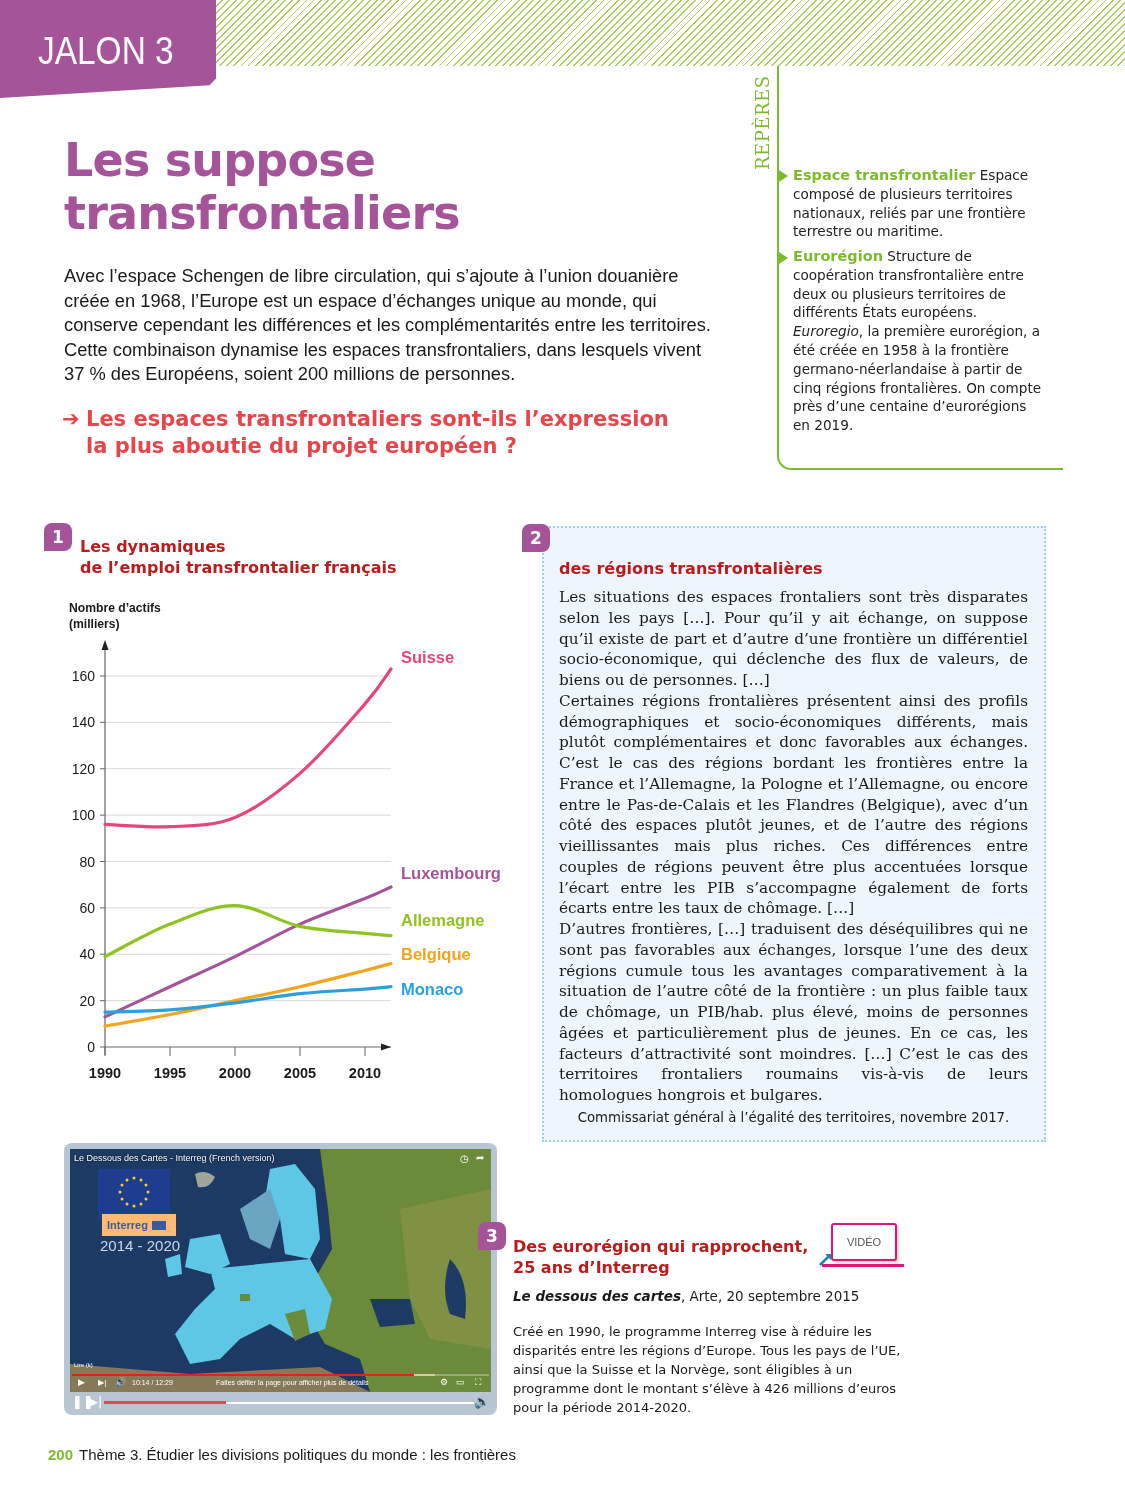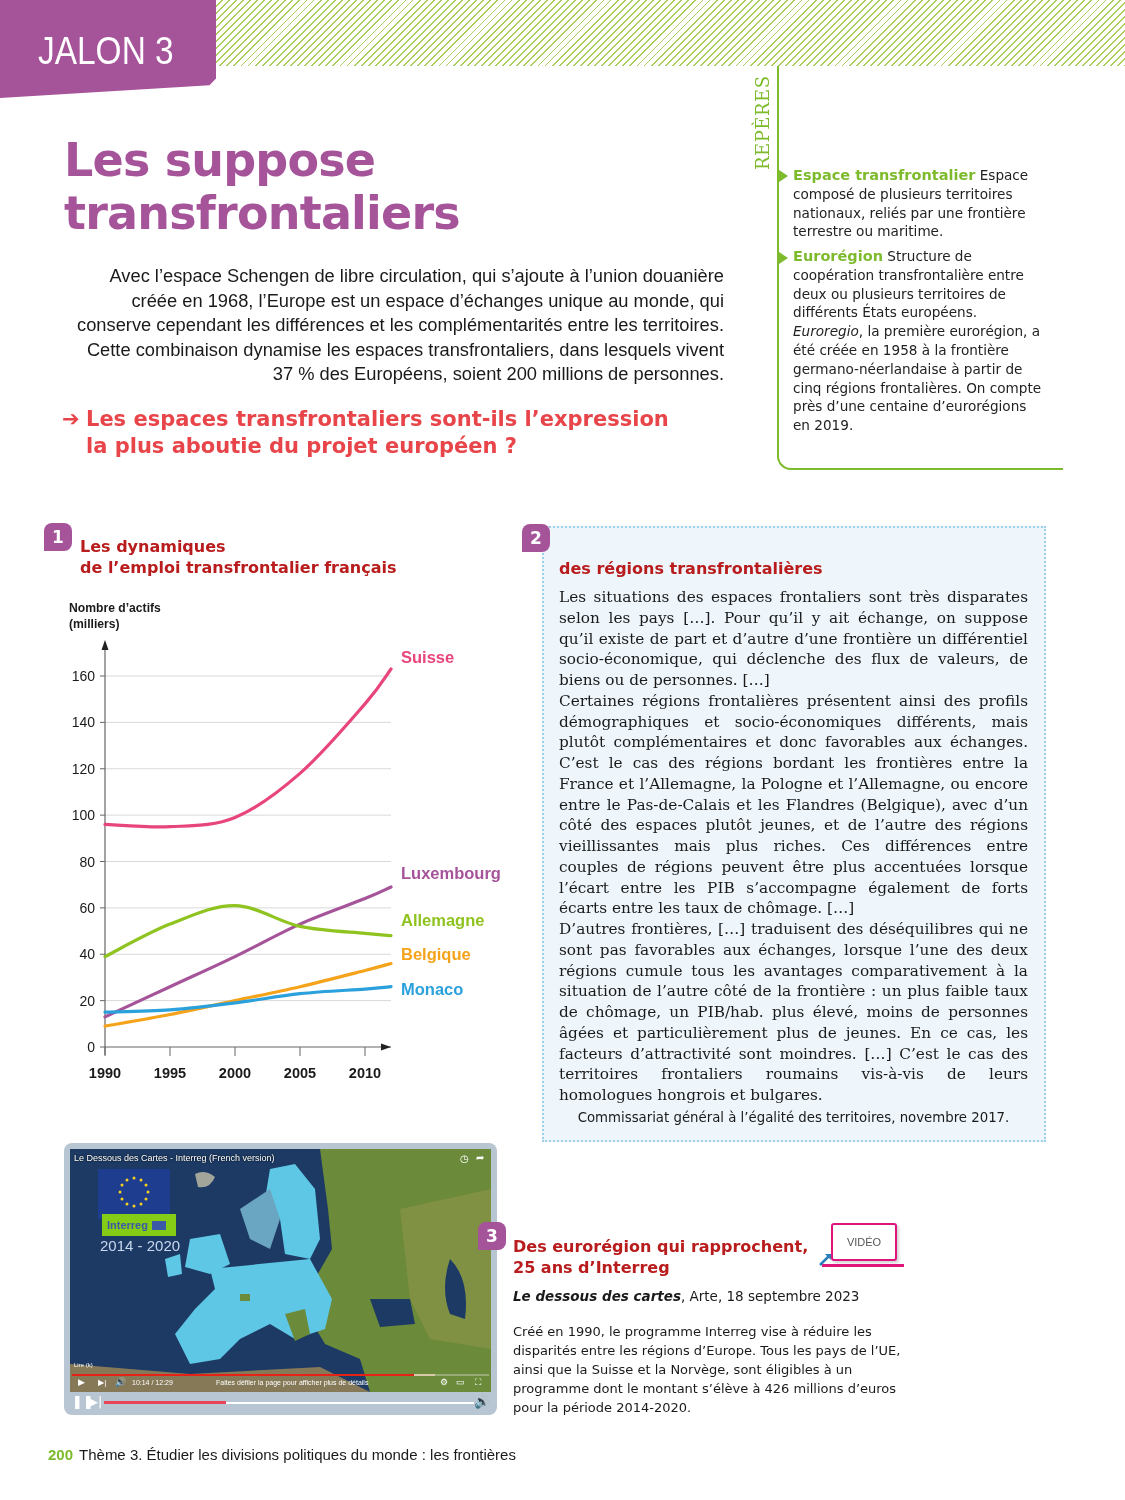--- a/index.html
+++ b/index.html
@@ -23,21 +23,21 @@
     letter-spacing: 0px; transform: scaleX(0.88); transform-origin: left;
   }
 
   .page-title {
     position: absolute; left: 64px; top: 134px; width: 690px;
     font-family: "DejaVu Sans", sans-serif; font-weight: bold;
     font-size: 46px; line-height: 53px; color: #a6549a; letter-spacing: -0.8px;
   }
   .intro {
     position: absolute; left: 64px; top: 264px; width: 660px;
-    font-family: "Liberation Sans", sans-serif; font-size: 18.3px; line-height: 24.6px; color: #1a1a1a; text-align: right;
+    font-family: "Liberation Sans", sans-serif; font-size: 18.3px; line-height: 24.6px; color: #1a1a1a;
   }
   .question {
     position: absolute; left: 62px; top: 406px; width: 640px;
     font-family: "DejaVu Sans", sans-serif; font-weight: bold;
     font-size: 21px; line-height: 27px; color: #e8454a;
   }
   .question .arrow { display: inline-block; width: 24px; }
   .question .q2 { display: block; padding-left: 24px; }
 
   
@@ -106,21 +106,21 @@
   .video-screen {
     position: absolute; left: 70px; top: 1149px; width: 421px; height: 243px;
     overflow: hidden; background: #18375e;
   }
   .video-title {
     position: absolute; left: 4px; top: 4px; color: #fff; font-family: "Liberation Sans", sans-serif;
     font-size: 9px; text-shadow: 0 0 2px #000;
   }
   .eu-flag { position: absolute; left: 28px; top: 20px; width: 72px; height: 50px; background: #1e3d8f; }
   .interreg-logo {
-    position: absolute; left: 32px; top: 65px; width: 74px; height: 22px; background: #84cc16;
+    position: absolute; left: 32px; top: 65px; width: 74px; height: 22px; background: #fdba74;
     font-family: "Liberation Sans", sans-serif; font-size: 11px; color: #3a5aa8; font-weight: bold;
     display: flex; align-items: center; padding-left: 5px;
   }
   .interreg-logo .mini-flag { display: inline-block; width: 14px; height: 9px; background: #3a5aa8; margin-left: 4px; }
   .interreg-years {
     position: absolute; left: 30px; top: 88px; color: #c9d8ef; font-family: "Liberation Sans", sans-serif; font-size: 15px;
   }
   .yt-progress-bg { position: absolute; left: 2px; top: 225px; width: 417px; height: 2px; background: rgba(255,255,255,0.3); }
   .yt-progress { position: absolute; left: 2px; top: 225px; width: 337px; height: 2px; background: #e62117; }
   .yt-buffer { position: absolute; left: 339px; top: 225px; width: 26px; height: 2px; background: #d8c9a8; }
@@ -336,19 +336,19 @@
   <span>Des eurorégion qui rapprochent,</span><br>
   <span>25 ans d’Interreg</span>
 </div>
 <div class="video-btn">VIDÉO</div>
 <div class="video-underline"></div>
 <svg class="video-arrow" viewBox="0 0 16 16">
   <path d="M2 14 L12 4" stroke="#2a7fb8" stroke-width="2.5" fill="none"></path>
   <path d="M7 3 L13 3 L13 9 Z" fill="#2a7fb8"></path>
 </svg>
 <div class="doc3-source">
-  <em>Le dessous des cartes</em><span>, Arte, 18 septembre 2023</span>
+  <em>Le dessous des cartes</em><span>, Arte, 20 septembre 2015</span>
 </div>
 <p class="doc3-text">Créé en 1990, le programme Interreg vise à réduire les disparités entre les régions d’Europe. Tous les pays de l’UE, ainsi que la Suisse et la Norvège, sont éligibles à un programme dont le montant s’élève à 426 millions d’euros pour la période 2014-2020.</p>
 
 <div class="footer">
   <span class="page-num">200</span><span>Thème 3. Étudier les divisions politiques du monde : les frontières</span>
 </div>
 
 </body></html>

